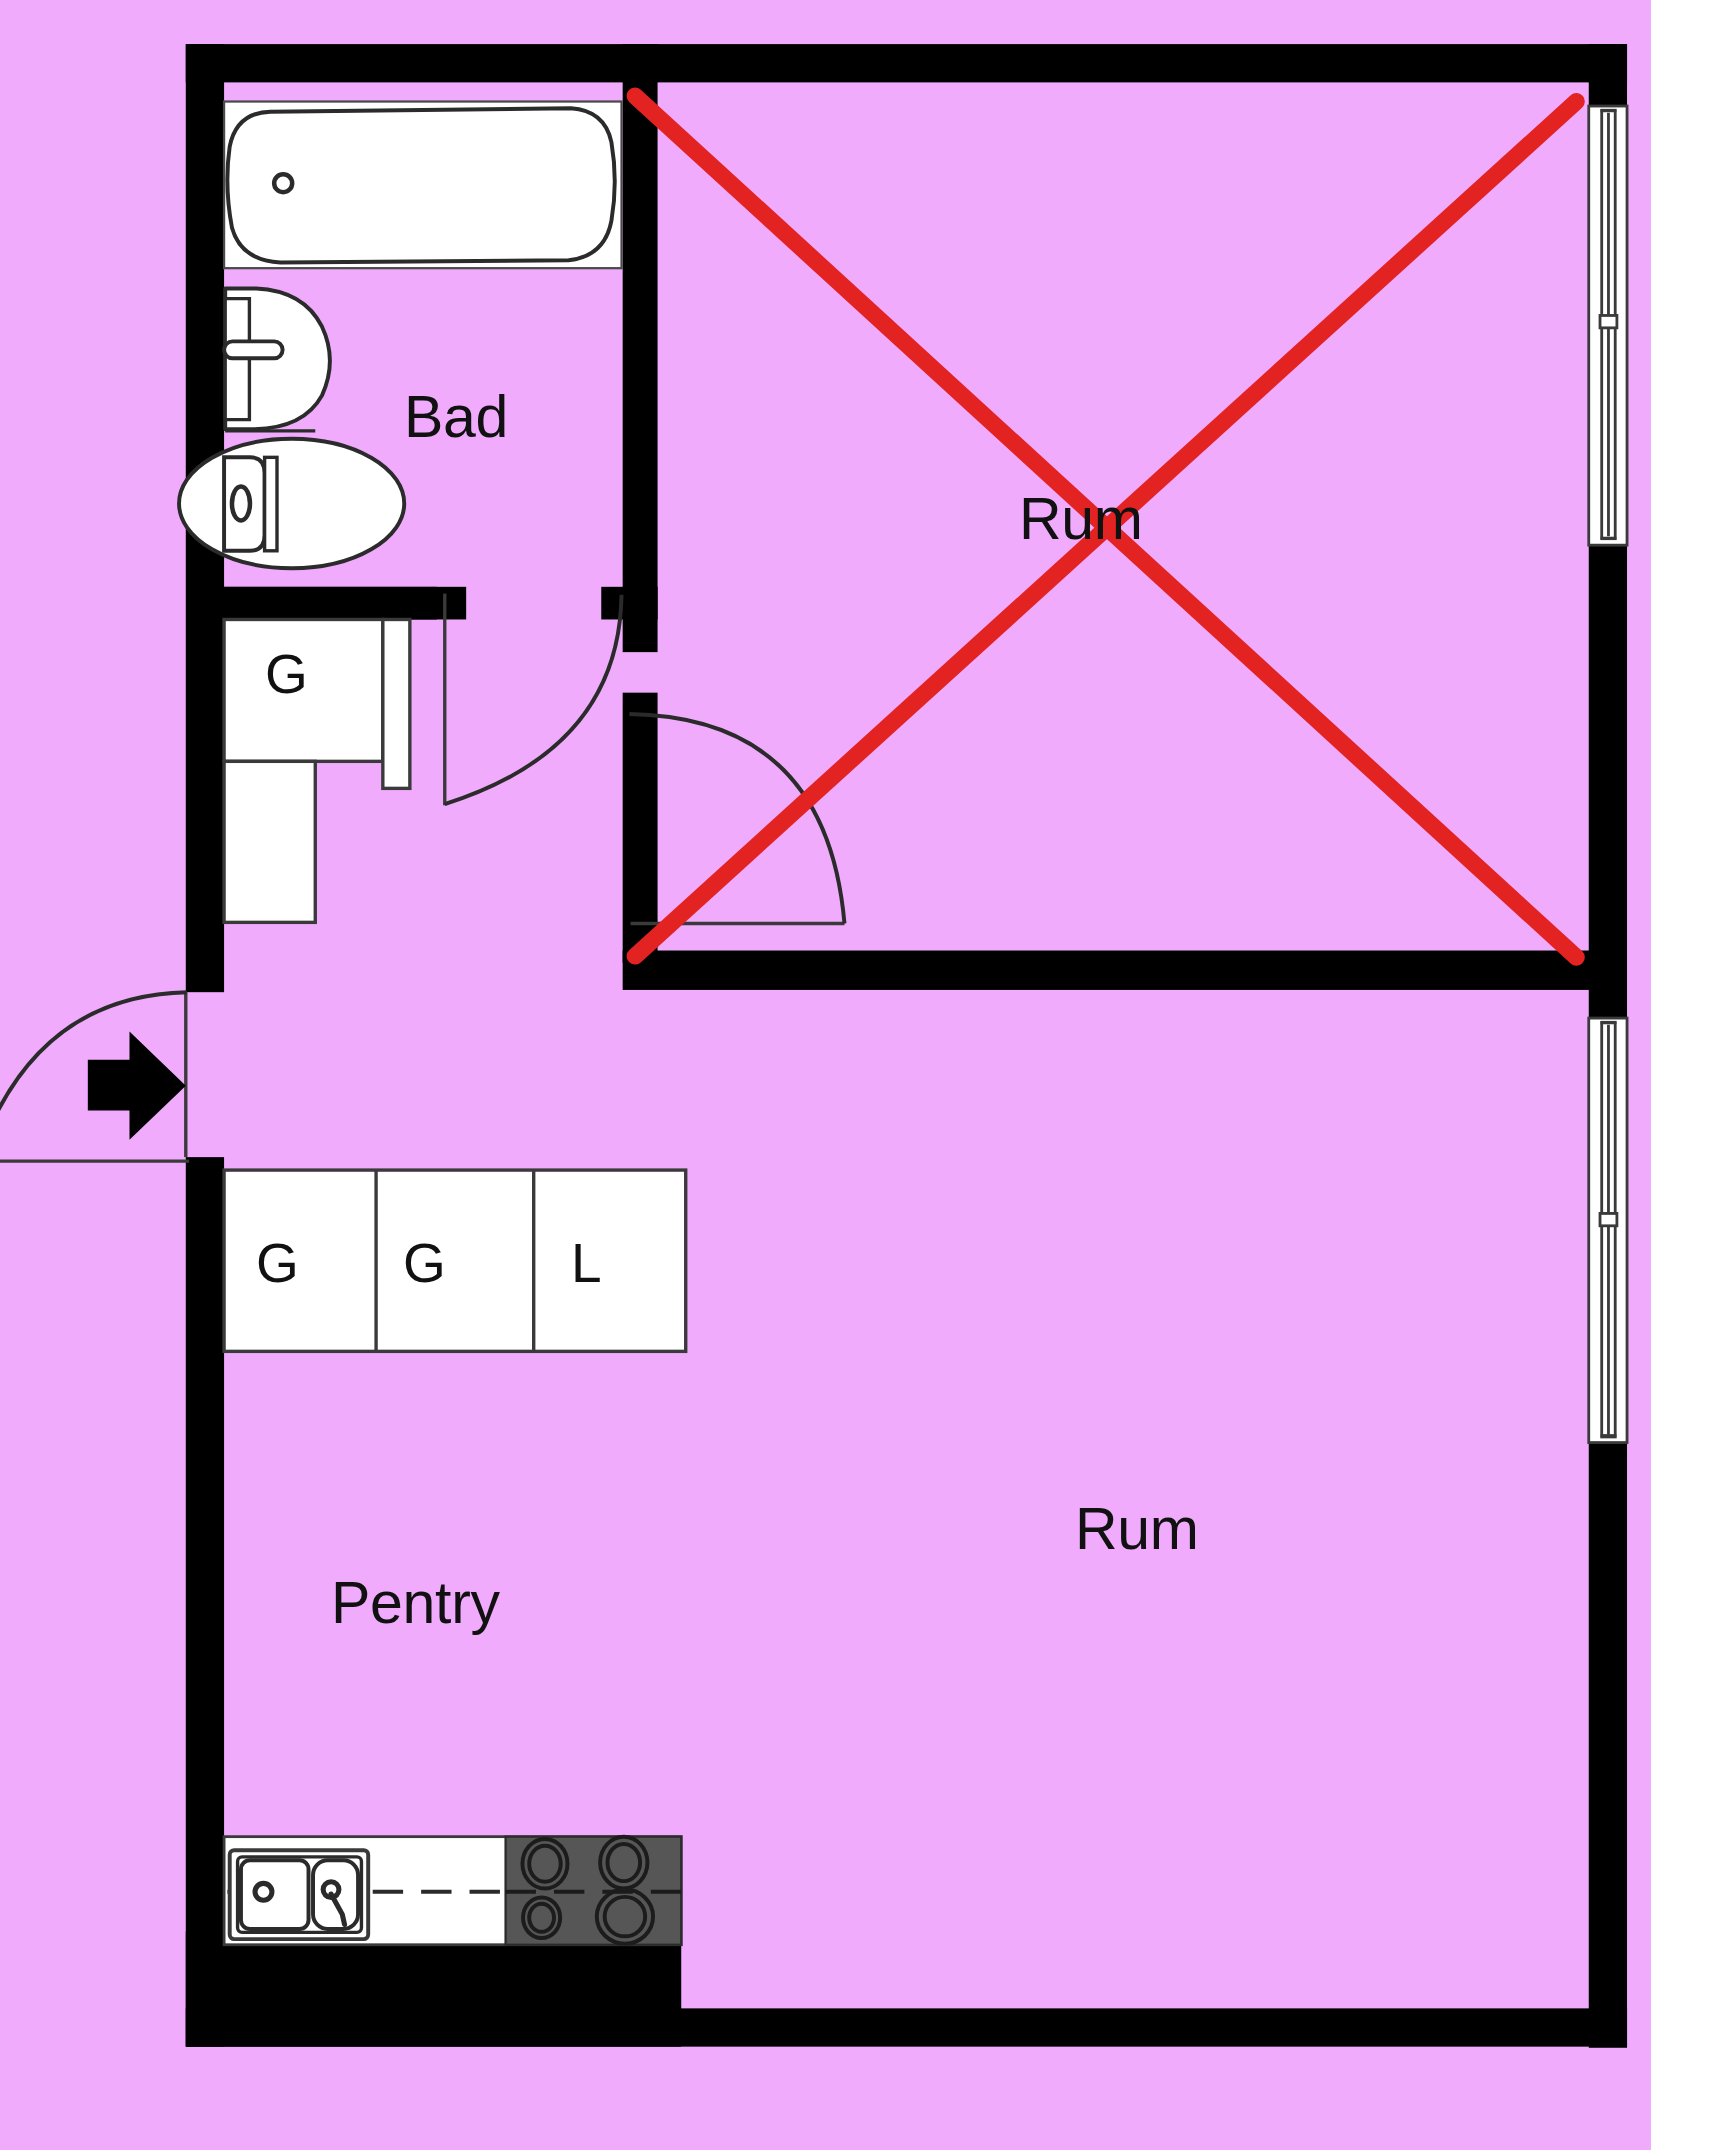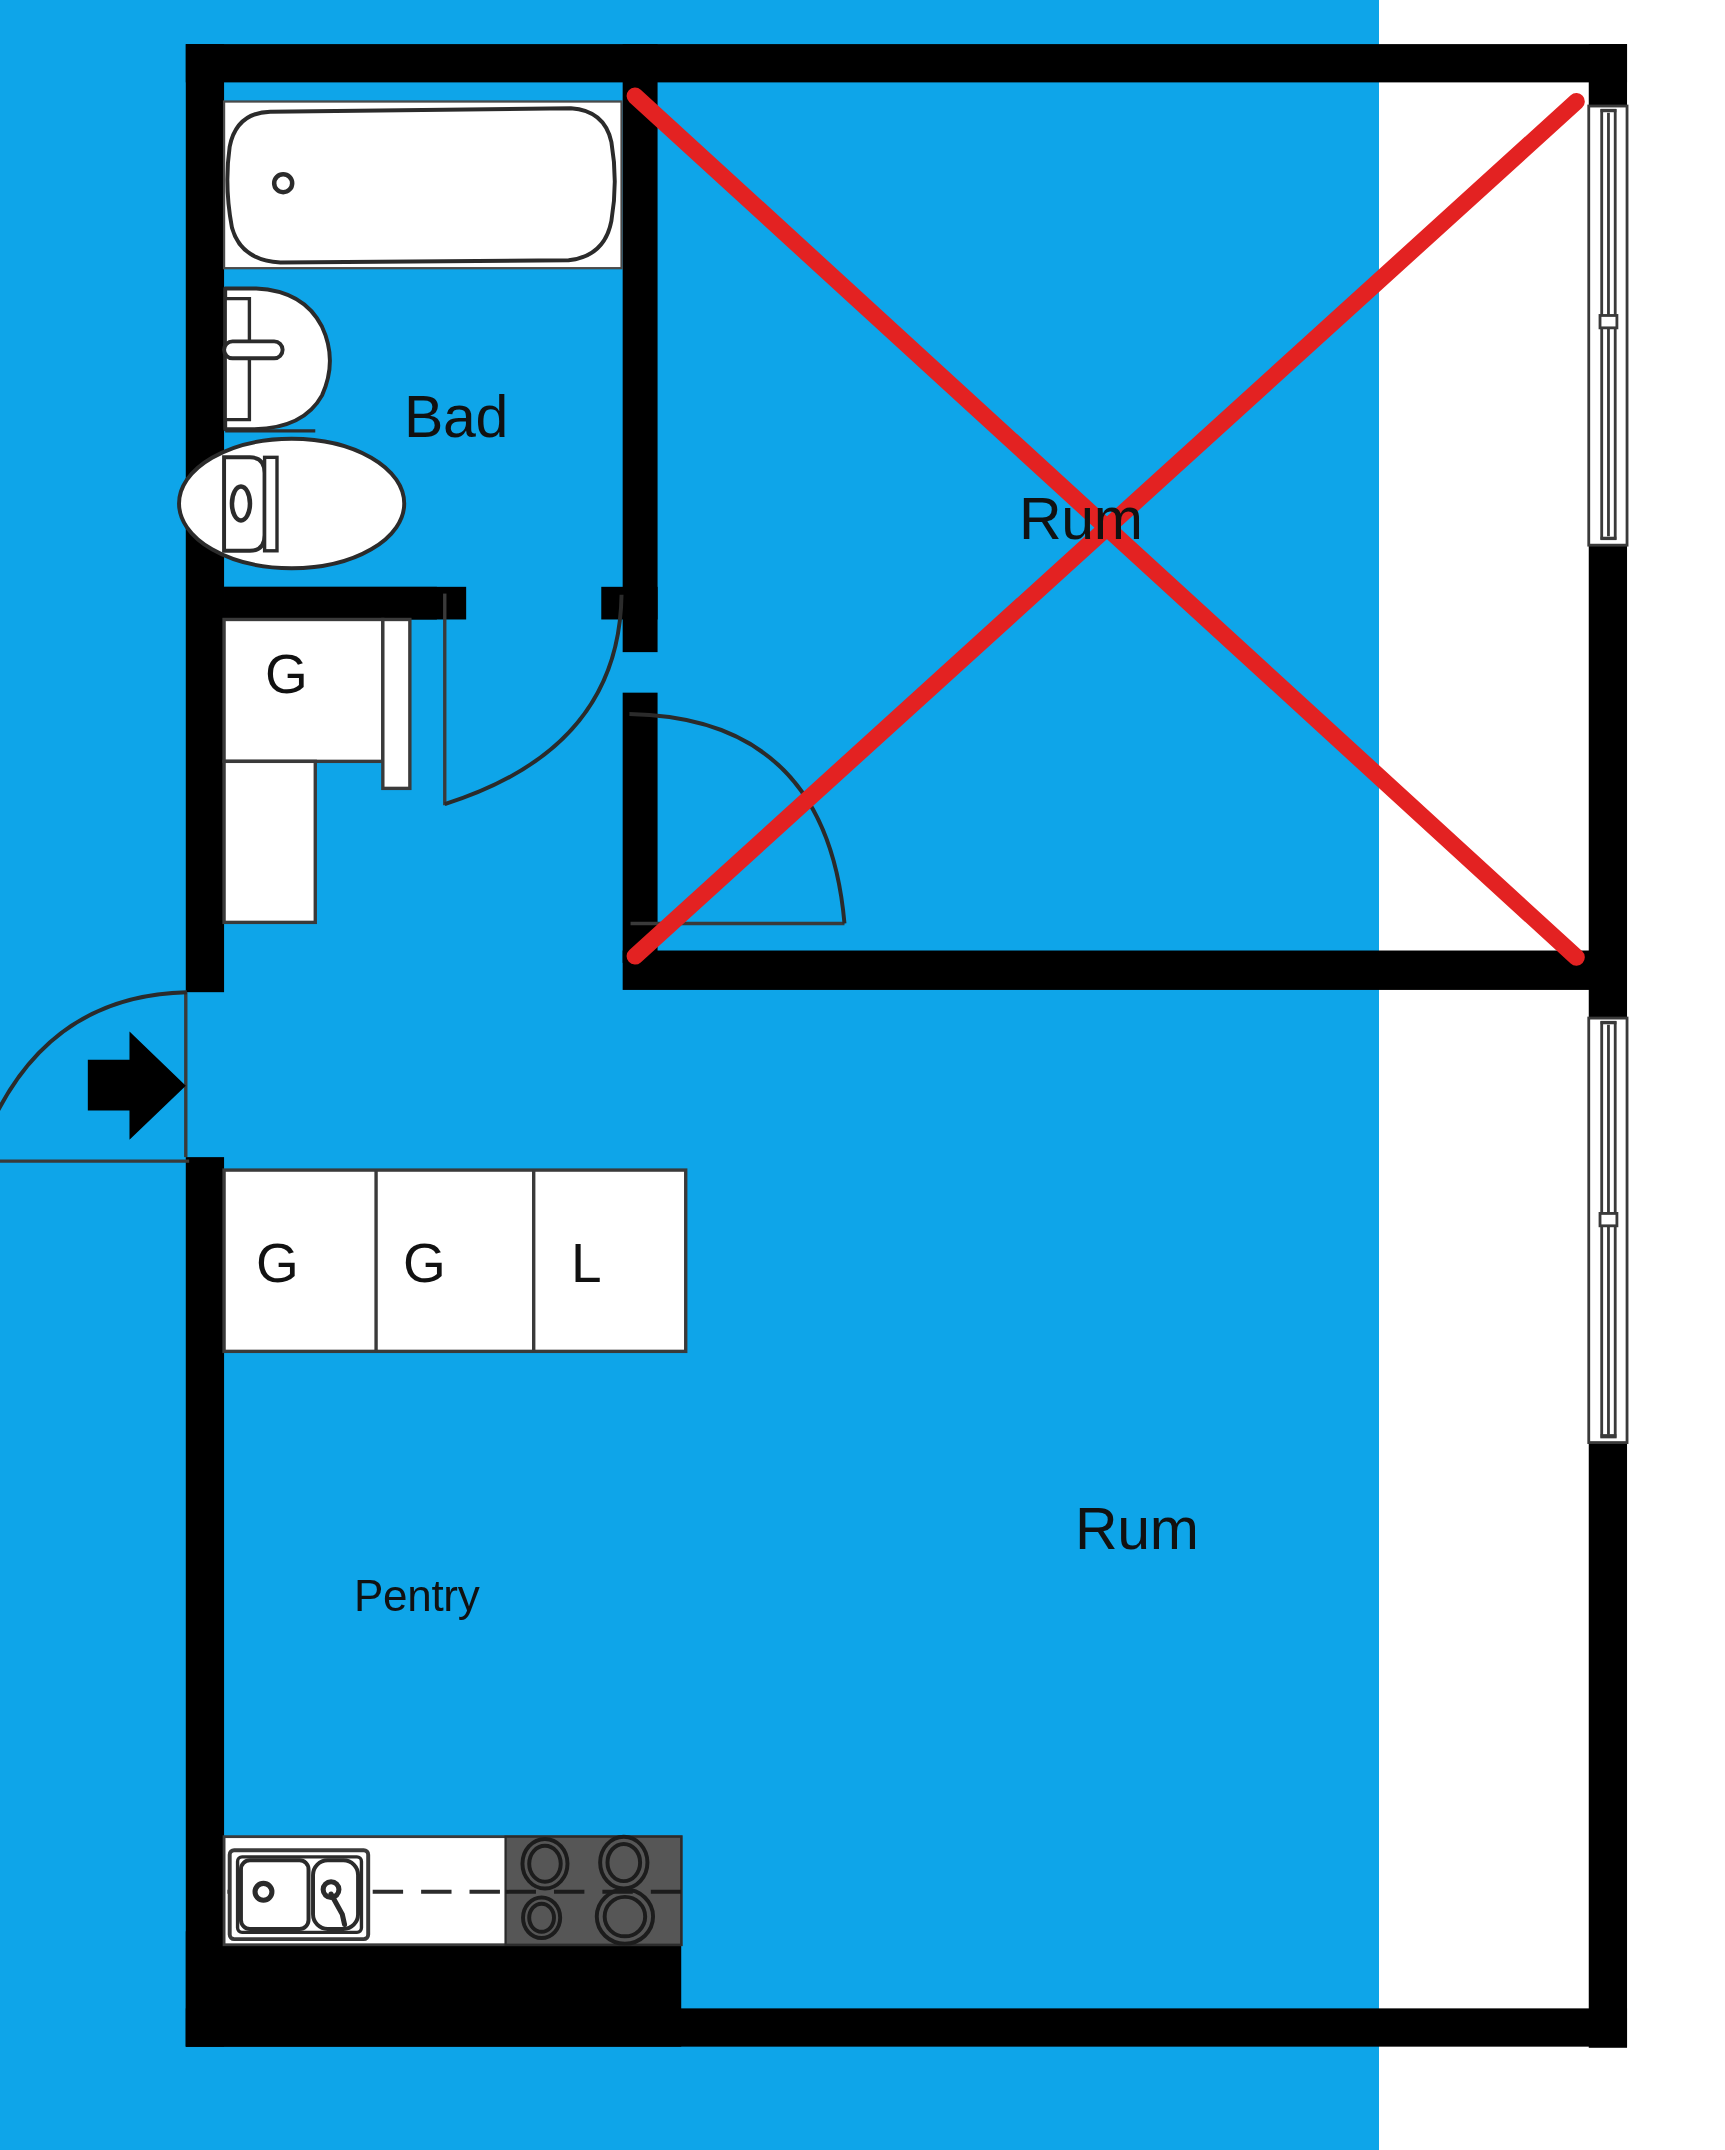--- a/index.html
+++ b/index.html
@@ -8,23 +8,23 @@
     background: #ffffff;
   }
   body {
     font-family: "Liberation Sans", sans-serif;
     width: 1725px;
     height: 2151px;
     overflow: hidden;
   }
   #floorplan-root {
     position: relative;
-    width: 1379px;
+    width: 1651px;
     height: 2151px;
-    background: #0ea5e9;
+    background: #f0abfc;
   }
   #plan-svg {
     position: absolute;
     left: 0;
     top: 0;
     width: 1725px;
     height: 2151px;
     display: block;
   }
   .room-label {
@@ -41,21 +41,21 @@
     font-family: "Liberation Sans", sans-serif;
     font-weight: 400;
     color: #111111;
     white-space: nowrap;
     line-height: 1;
     text-align: center;
   }
   #label-bad      { left: 404px;  top: 388px;  font-size: 59px; }
   #label-rum-top  { left: 1019px; top: 490px;  font-size: 59px; }
   #label-rum-bot  { left: 1075px; top: 1500px; font-size: 59px; }
-  #label-pentry   { left: 354px;  top: 1574px; font-size: 44px; }
+  #label-pentry   { left: 331px;  top: 1574px; font-size: 59px; }
   #label-g-hall   { left: 265px;  top: 647px; font-size: 55px; }
   #label-g1       { left: 256px;  top: 1236px; font-size: 55px; }
   #label-g2       { left: 403px;  top: 1236px; font-size: 55px; }
   #label-l1       { left: 571px; top: 1236px; font-size: 55px; }
   #disclaimer {
     position: absolute;
     left: 169px;
     top: 2118px;
     width: 1408px;
     font-family: "Liberation Sans", sans-serif;

